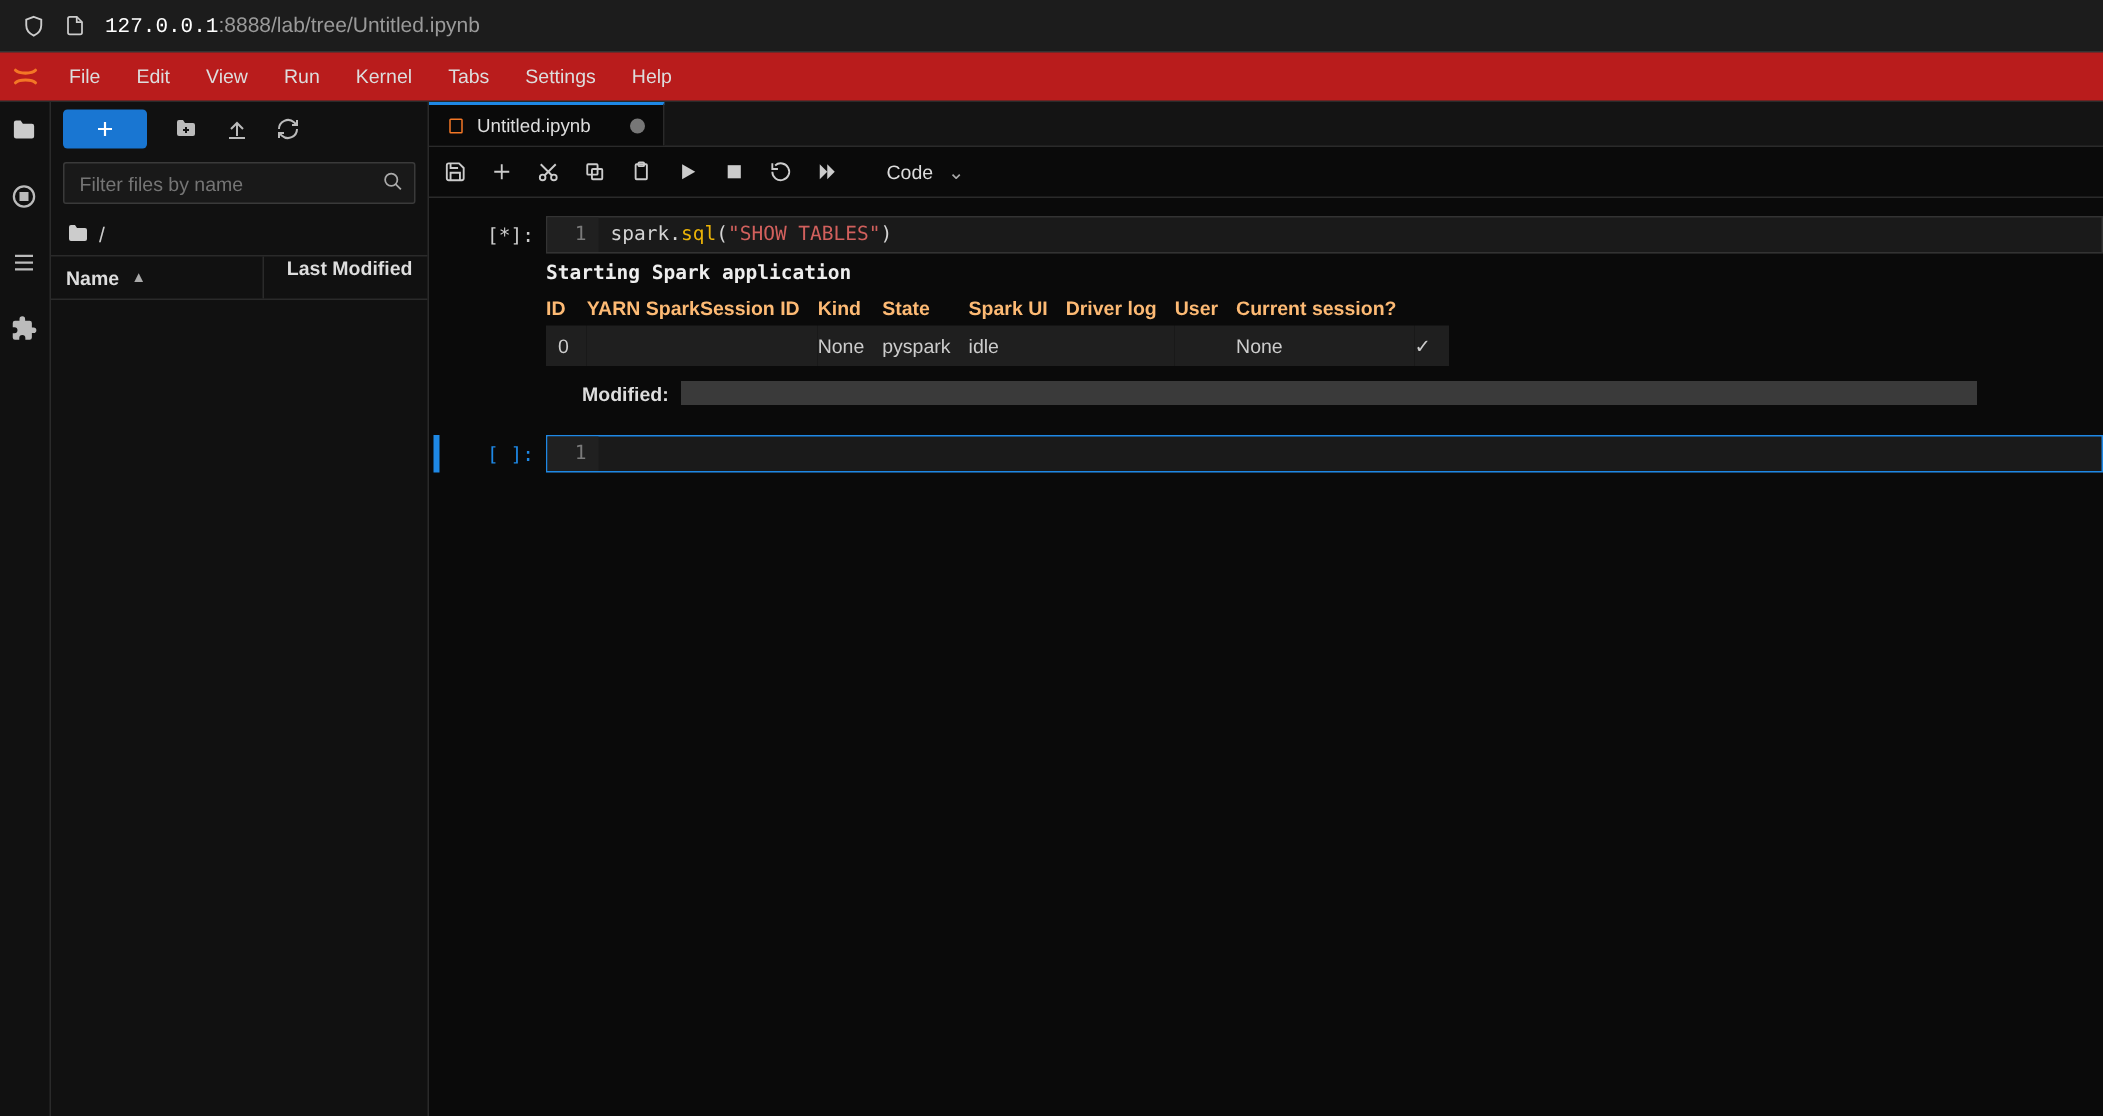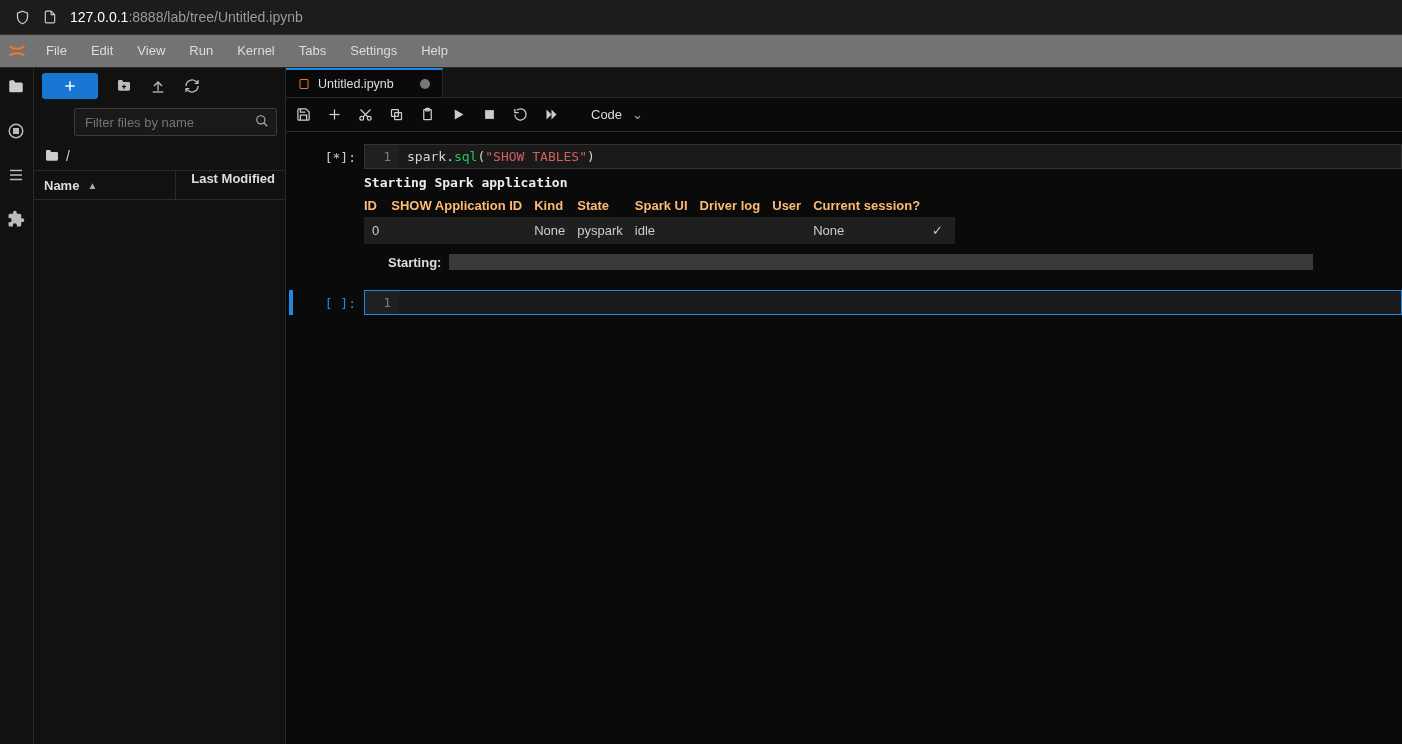--- a/index.html
+++ b/index.html
@@ -2,42 +2,42 @@
 <html><head>
 <meta charset="utf-8">
 <style>
 * { box-sizing: border-box; margin: 0; padding: 0; }
 html, body { width: 1402px; height: 744px; background: #000; font-family: -apple-system, BlinkMacSystemFont, "Segoe UI", Helvetica, Arial, sans-serif; color: #ccc; overflow: hidden; }
 body { display: flex; flex-direction: column; }
 
 
 .addr-bar { height: 34px; background: #1c1c1c; display: flex; align-items: center; padding: 0 14px; gap: 12px; font-size: 14px; color: #ddd; }
 .addr-bar .shield, .addr-bar .page-icon { width: 16px; height: 16px; display:flex; align-items:center; justify-content:center; }
-.url-host { color: #fff; }
+.url-host { color: #fff; font-family: Liberation Mono, monospace; }
 .url-path { color: #9a9a9a; }
 
 
-.top-row { height: 34px; background: #737373; border-top: 1px solid #333; border-bottom: 1px solid #2a2a2a; display:flex; align-items:center; }
+.top-row { height: 34px; background: #b91c1c; border-top: 1px solid #333; border-bottom: 1px solid #2a2a2a; display:flex; align-items:center; }
 .logo-box { width: 34px; display:flex; align-items:center; justify-content:center; }
 .menu-bar { display:flex; }
 .menu-item { padding: 0 12px; font-size: 13px; color: #ddd; line-height: 34px; cursor: default; }
 
 
 .main { flex:1; display:flex; min-height:0; }
 
 .activity { width: 34px; background: #111; border-right:1px solid #2a2a2a; display:flex; flex-direction:column; align-items:center; padding-top:10px; gap:24px; }
 .activity .act-icon { width:20px; height:20px; color:#bbb; cursor:pointer; }
 
 .filepanel { width: 252px; background: #111; border-right:1px solid #2a2a2a; display:flex; flex-direction:column; }
 .fp-toolbar { height: 36px; display:flex; align-items:center; padding: 0 8px; gap: 18px; }
 .new-btn { width: 56px; height: 26px; background:#1976d2; border-radius:3px; display:flex; align-items:center; justify-content:center; color:#fff; font-size:18px; cursor:pointer; }
 .fp-tb-icon { width:16px; height:16px; color:#bbb; cursor:pointer; }
 
 .filter-row { padding: 4px 8px 6px 8px; }
-.filter-box { position:relative;margin-left:32px; }
+.filter-box { position:relative; }
 .filter-box input { width:100%; height:28px; background:#191919; border:1px solid #3a3a3a; border-radius:2px; color:#ccc; font-size:13px; padding: 0 28px 0 10px; }
 .filter-box .mag { position:absolute; right:8px; top:6px; color:#aaa; }
 
 .breadcrumb-row { height:28px; display:flex; align-items:center; padding: 0 10px; gap:6px; color:#ccc; font-size:14px; }
 
 .listing-head { height:30px; display:flex; align-items:center; border-top:1px solid #2a2a2a; border-bottom:1px solid #2a2a2a; font-size:13px; font-weight:600; color:#ddd; }
 .listing-head .col-name { flex:1; padding-left:10px; display:flex; align-items:center; gap:8px; }
 .listing-head .col-mod { width:110px; text-align:right; padding-right:10px; border-left:1px solid #2a2a2a; height:100%; display:flex; align-items:flex-start; justify-content:flex-end; }
 .sort-caret { font-size:10px; color:#aaa; }
 
@@ -65,21 +65,21 @@
 .gutter { width:10px; }
 .prompt-col { width:68px; text-align:right; padding-right:8px; padding-top:6px; font-family: Menlo, Consolas, monospace; font-size:13px; color:#8ab4f8; white-space:nowrap; }
 .prompt-col.running { color:#ccc; }
 .cell-main { flex:1; min-width:0; }
 
 .code-input { display:flex; background:#1a1a1a; border:1px solid #333; }
 .linenos { width:34px; text-align:right; padding:4px 8px 4px 0; background:#202020; color:#7a7a7a; font-family: Menlo, Consolas, monospace; font-size:13px; }
 .codeline { flex:1; padding:4px 8px; font-family: Menlo, Consolas, monospace; font-size:13px; color:#d4d4d4; white-space:pre; }
 .tok-id { color:#d4d4d4; }
 .tok-dot { color:#d4d4d4; }
-.tok-func { color:#22c55e; }
+.tok-func { color:#eab308; }
 .tok-paren { color:#d4d4d4; }
 .tok-str { color:#d1605d; }
 
 .output { padding: 6px 0 10px 0; font-family: Menlo, Consolas, monospace; font-size:13px; color:#ddd; }
 .output .plain { font-family: Menlo, Consolas, monospace; font-weight:600; color:#eee; }
 
 .spark-table { margin-top:4px; font-family: -apple-system, sans-serif; font-size:13px; border-collapse:collapse; }
 .spark-table th { text-align:left; font-weight:600; padding:4px 12px 4px 0; color:#fdba74; }
 .spark-table td { padding:6px 12px 6px 0; background:#1f1f1f; color:#ccc; }
 .spark-table td:first-child { padding-left:8px; }
@@ -306,21 +306,21 @@
           <div class="code-input">
             <div class="linenos">1</div>
             <div class="codeline"><span class="tok-id">spark</span><span class="tok-dot">.</span><span class="tok-func">sql</span><span class="tok-paren">(</span><span class="tok-str">"SHOW TABLES"</span><span class="tok-paren">)</span></div>
           </div>
           <div class="output">
             <div class="plain">Starting Spark application</div>
             <table class="spark-table">
               <tbody>
                   <tr>
                 <th>ID</th>
-                <th>SHOW Application ID</th>
+                <th>YARN SparkSession ID</th>
                 <th>Kind</th>
                 <th>State</th>
                 <th>Spark UI</th>
                 <th>Driver log</th>
                 <th>User</th>
                 <th>Current session?</th>
               </tr>
               <tr>
                 <td>0</td>
                 <td></td>
@@ -328,21 +328,21 @@
                 <td>pyspark</td>
                 <td>idle</td>
                 <td></td>
                 <td></td>
                 <td>None</td>
                 <td class="checkcell">✓</td>
               </tr>
             </tbody>
               </table>
             <div class="progress-row">
-              <span class="plabel">Starting:</span>
+              <span class="plabel">Modified:</span>
               <div class="progress-bar"></div>
             </div>
           </div>
         </div>
       </div>
 
       <div class="cell selected empty" style="margin-top:10px;">
         <div class="gutter"></div>
         <div class="prompt-col">[ ]:</div>
         <div class="cell-main">

